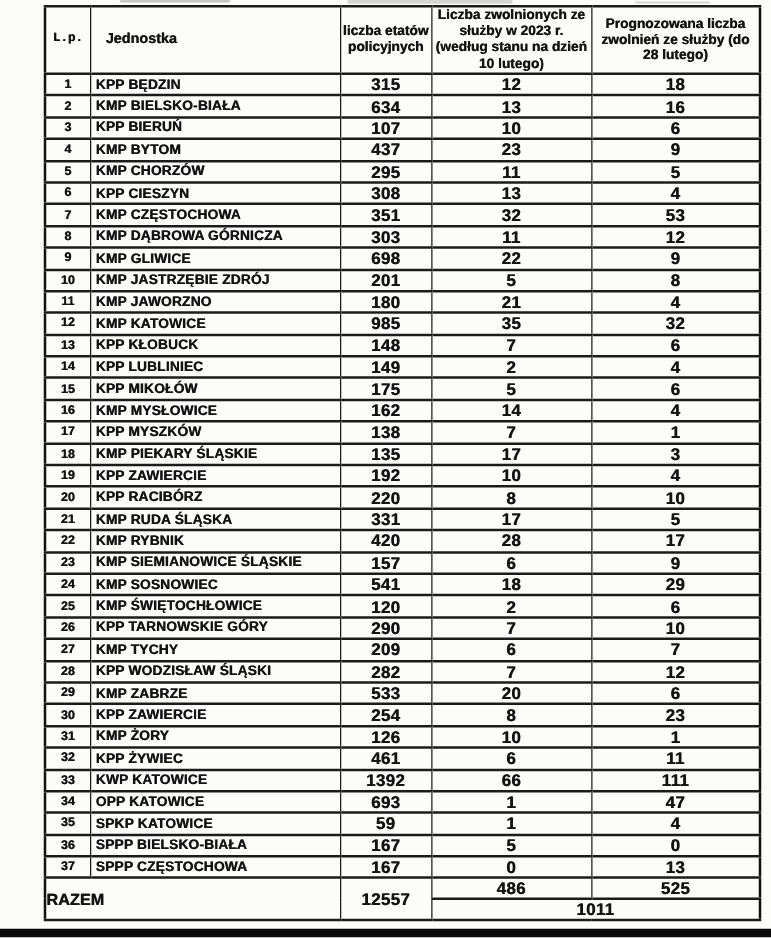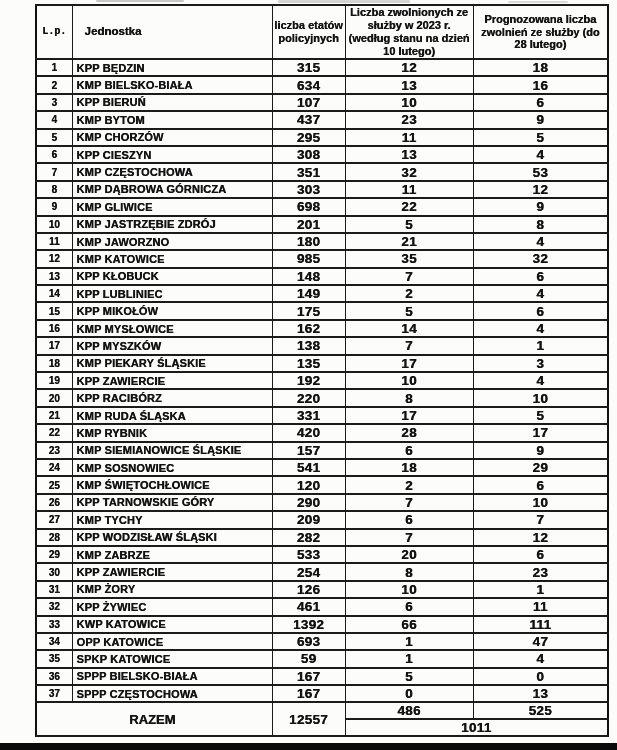--- a/index.html
+++ b/index.html
@@ -70,21 +70,21 @@
     text-align: center;
     font-size: 13.5px;
     font-weight: 700;
     letter-spacing: 0.3px;
     text-shadow: 0.4px 0 0 currentColor;
   }
 
   tfoot td { vertical-align: middle; }
   tfoot tr { height: 16px; }
   td.f-label {
-    text-align: center;
+    text-align: left;
     padding-right: 4px;
     font-size: 13px;
     font-weight: 700;
     text-shadow: 0.4px 0 0 currentColor;
   }
   td.f-num {
     text-align: center;
     font-size: 13.5px;
     font-weight: 700;
     letter-spacing: 0.3px;

